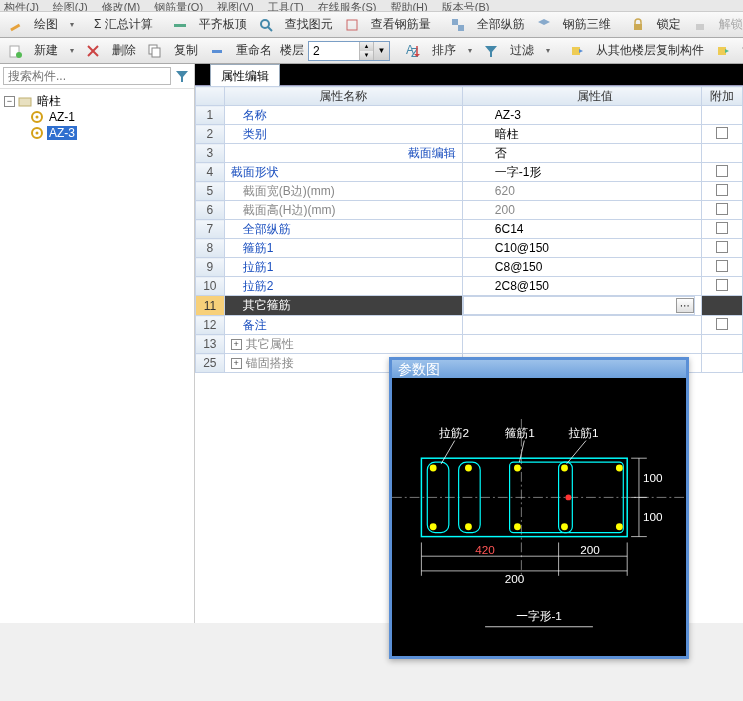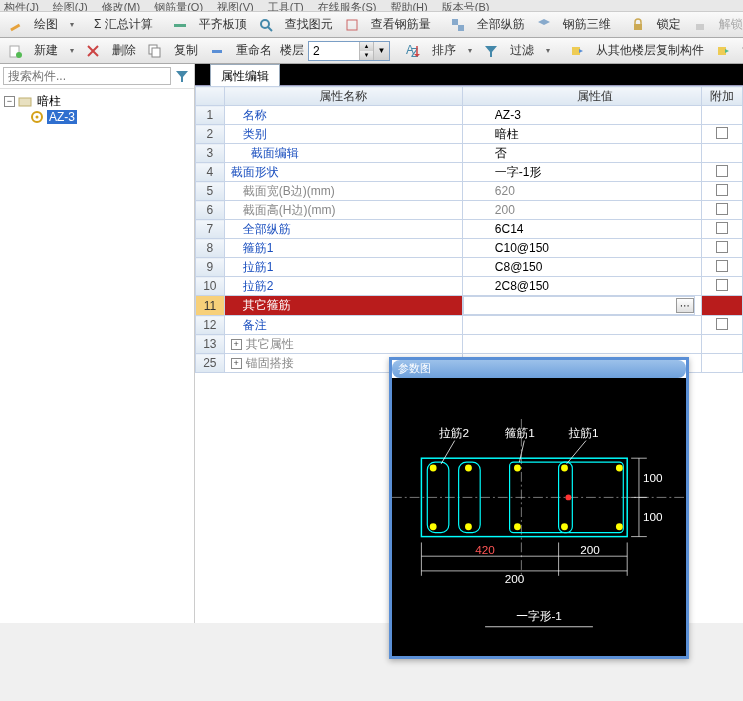--- a/index.html
+++ b/index.html
@@ -42,28 +42,28 @@
 .grid { flex:1; background:#fff; overflow:auto; }
 table { border-collapse: collapse; width: 100%; }
 th, td { border: 1px solid #c6d3e7; height: 19px; padding: 0 6px; text-align:left; vertical-align:middle; }
 th { background: linear-gradient(#f2f6fb,#dde7f2); font-weight: normal; text-align:center; color:#333; }
 .rownum { width: 28px; text-align:center; background:linear-gradient(#f2f6fb,#dde7f2); color:#555; }
 .name-col { width: 232px; }
 .value-col { width: 232px; padding-left: 32px; }
 .extra-col { width: 40px; text-align:center; }
 .link-like { color:#1a4fbf; cursor:pointer; }
 td.dim { color:#888; }
-tr.selected td { background:#b91c1c; color:#fff; }
+tr.selected td { background:#404040; color:#fff; }
 tr.selected td.rownum { background:#f7d07a; color:#333; }
 .checkbox { width:12px; height:12px; border:1px solid #888; display:inline-block; background:#fff; }
 .exp-cell { display:inline-flex; align-items:center; gap:4px; }
 .ellipsis-btn { width:18px; height:15px; background:linear-gradient(#fefefe,#e0e0e0); border:1px solid #999; margin-left:auto; display:flex; align-items:center; justify-content:center; font-size:10px; cursor:pointer; }
 
 .diagram-popup { position:absolute; left:194px; top:293px; width:300px; height:302px; background:#fff; border:3px solid #5a8fd6; box-shadow:0 2px 6px rgba(0,0,0,0.3); }
-.diagram-title { height:18px; background:linear-gradient(#9cc1ea,#6ea0db); color:#fff; padding:1px 6px; font-size:11px;border-radius:8px; }
+.diagram-title { height:18px; background:linear-gradient(#9cc1ea,#6ea0db); color:#fff; padding:1px 6px; font-size:14px; }
 .diagram-body { width:100%; height:calc(100% - 18px); background:#000; position:relative; }
 svg.dia { width:100%; height:100%; }
 </style>
 </head>
 <body>
 
 <div class="menubar">
   <div>构件(J)</div>
   <div>绘图(J)</div>
   <div>修改(M)</div>
@@ -239,20 +239,27 @@
         <svg class="node-icon">
             <rect x="1" y="4" width="12" height="8" fill="#e8e0c0" stroke="#c0b070"></rect>
           </svg>
         <span class="node-label">暗柱</span>
       </div>
       <div class="tree-node indent1">
         <svg class="node-icon">
             <circle cx="7" cy="7" r="5" fill="none" stroke="#d4a017" stroke-width="2"></circle>
             <circle cx="7" cy="7" r="1.5" fill="#d4a017"></circle>
           </svg>
+        <span class="node-label">AZ-1</span>
+      </div>
+      <div class="tree-node indent1">
+        <svg class="node-icon">
+            <circle cx="7" cy="7" r="5" fill="none" stroke="#d4a017" stroke-width="2"></circle>
+            <circle cx="7" cy="7" r="1.5" fill="#d4a017"></circle>
+          </svg>
         <span class="node-label selected">AZ-3</span>
       </div>
     </div>
   </div>
 
   <div class="right-panel">
     <div class="tabstrip">
       <div class="tab">属性编辑</div>
     </div>
     <div class="grid">
@@ -273,21 +280,21 @@
               <td class="extra-col"></td>
             </tr>
             <tr>
               <td class="rownum">2</td>
               <td class="name-col link-like" style="padding-left: 18px;">类别</td>
               <td class="value-col">暗柱</td>
               <td class="extra-col"><span class="checkbox"></span></td>
             </tr>
             <tr>
               <td class="rownum">3</td>
-              <td class="name-col link-like" style="padding-left: 26px;">截面编辑</td>
+              <td class="name-col link-like" style="padding-left: 1px; text-align: right;">截面编辑</td>
               <td class="value-col">否</td>
               <td class="extra-col"></td>
             </tr>
             <tr>
               <td class="rownum">4</td>
               <td class="name-col link-like" style="">截面形状</td>
               <td class="value-col">一字-1形</td>
               <td class="extra-col"><span class="checkbox"></span></td>
             </tr>
             <tr>

